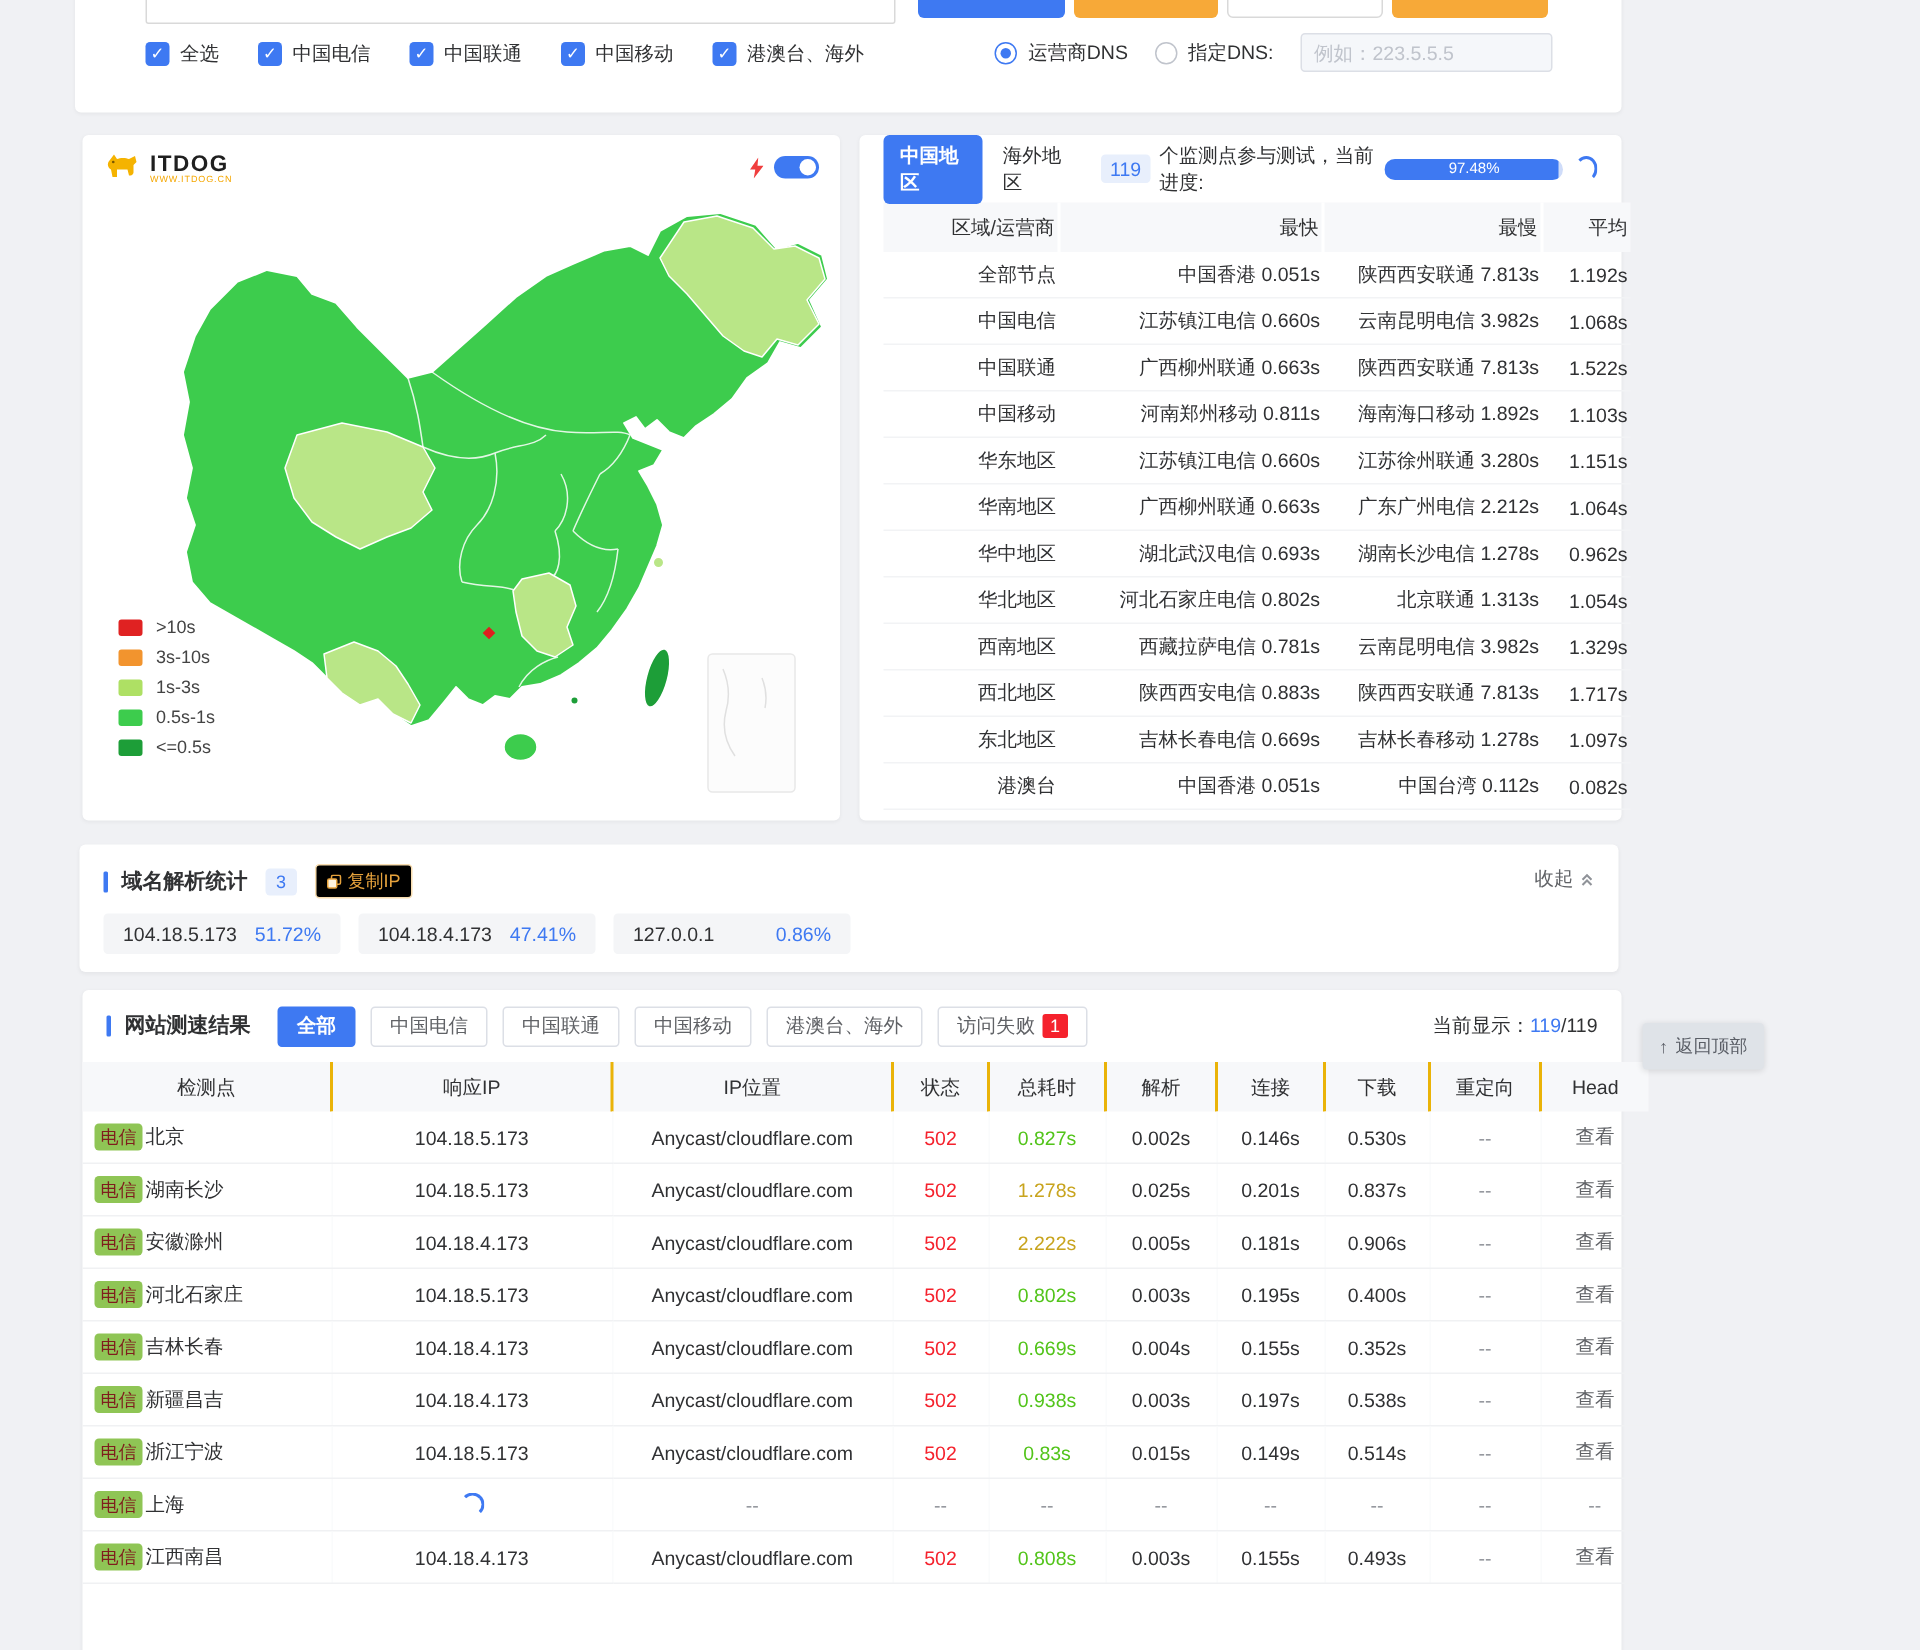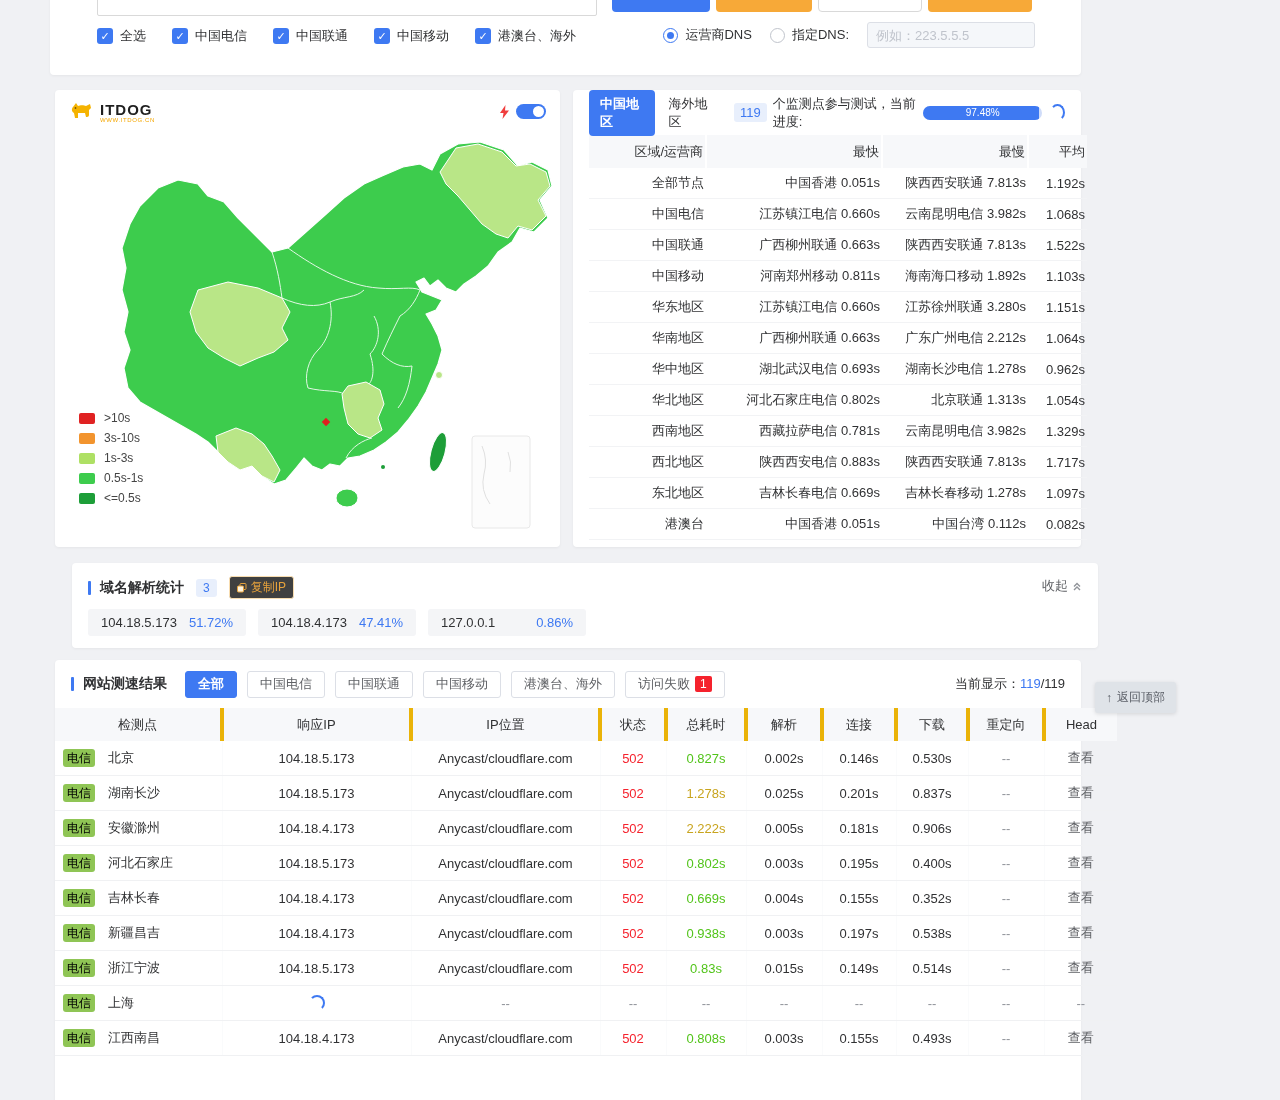--- a/index.html
+++ b/index.html
@@ -63,58 +63,58 @@
   .stats-table{margin:0 16px;width:calc(100% - 32px);border-collapse:collapse;font-size:13px;color:#303133;text-align:right;table-layout:fixed;}
   .stats-table th{background:#f7f8fa;font-weight:normal;height:33px;padding:0 2px;border-left:2px solid #fff;}
   .stats-table th:first-child{border-left:none;}
   .stats-table th:nth-child(1){width:112px;}
   .stats-table th:nth-child(2){width:170px;}
   .stats-table th:nth-child(3){width:140px;}
   .stats-table th:nth-child(4){width:54px;}
   .stats-table td{height:30px;border-bottom:1px solid #f2f3f5;padding:0 2px;}
 
   
-  .dns-card{left:72px;top:563px;width:1026px;height:85px;}
+  .dns-card{left:53px;top:563px;width:1026px;height:85px;}
   .dns-header{position:absolute;left:16px;top:13px;display:flex;align-items:center;}
   .title-bar{width:3px;height:14px;background:#3e79f2;border-radius:1px;margin-right:9px;}
   .card-title{font-size:14px;font-weight:bold;color:#303133;}
   .dns-count{margin-left:12px;background:#e8effc;color:#3e79f2;font-size:12px;border-radius:3px;padding:2px 7px;}
-  .copy-btn{margin-left:12px;display:inline-flex;align-items:center;gap:4px;background:#404040;border:1px solid #f8ddb0;color:#e6a23c;font-size:12px;border-radius:3px;padding:2px 7px;cursor:pointer;}
+  .copy-btn{margin-left:12px;display:inline-flex;align-items:center;gap:4px;background:#000000;border:1px solid #f8ddb0;color:#e6a23c;font-size:12px;border-radius:3px;padding:2px 7px;cursor:pointer;}
   .collapse-btn{position:absolute;right:16px;top:14px;display:flex;align-items:center;font-size:13px;color:#606266;gap:4px;cursor:pointer;}
   .dns-ip-list{position:absolute;left:16px;top:46px;display:flex;gap:12px;}
   .ip-chip{width:158px;box-sizing:border-box;background:#f4f5f7;border-radius:3px;padding:6px 13px;display:flex;justify-content:space-between;font-size:13px;}
   .ip-text{color:#303133;}
   .ip-pct{color:#3e79f2;}
 
   
   .results-card{left:55px;top:660px;width:1026px;height:470px;}
   .results-header{height:48px;display:flex;align-items:center;padding:0 16px;box-sizing:border-box;}
   .filter-chip{margin-left:10px;height:27px;padding:0 12px;border:1px solid #dcdfe6;border-radius:3px;font-size:13px;color:#606266;display:inline-flex;align-items:center;box-sizing:border-box;cursor:pointer;}
   .filter-chip:first-of-type{margin-left:18px;}
   .filter-chip.active{background:#3e79f2;border-color:#3e79f2;color:#fff;font-weight:bold;}
   .fail-badge{margin-left:5px;background:#f5222d;color:#fff;font-size:12px;line-height:16px;padding:0 5px;border-radius:2px;font-weight:normal;}
   .showing{margin-left:auto;font-size:13px;color:#303133;}
   .showing .cur{color:#3e79f2;}
   .results-table{width:100%;border-collapse:collapse;font-size:13px;color:#303133;text-align:center;table-layout:fixed;}
-  .results-table th{background:#f7f8fa;font-weight:normal;height:33px;border-left:4px solid #eab308;padding:0;}
+  .results-table th{background:#f7f8fa;font-weight:normal;height:33px;border-left:2px solid #eab308;padding:0;}
   .results-table th:first-child{border-left:none;}
   .results-table th:nth-child(1){width:165px;}
   .results-table th:nth-child(2){width:185px;}
   .results-table th:nth-child(3){width:185px;}
   .results-table th:nth-child(4){width:62px;}
   .results-table th:nth-child(5){width:76px;}
   .results-table th:nth-child(6){width:72px;}
   .results-table th:nth-child(7){width:70px;}
   .results-table th:nth-child(8){width:68px;}
   .results-table th:nth-child(9){width:72px;}
   .results-table th:nth-child(10){width:71px;}
   .results-table td{height:34px;border-bottom:1px solid #f0f1f3;border-right:1px solid #fafbfc;padding:0 2px;}
   .results-table td:last-child{border-right:none;}
   .col-node{text-align:left;padding-left:8px!important;}
-  .isp-badge{display:inline-block;background:#8fc555;color:#000000;font-size:12px;line-height:18px;padding:0 4px;border-radius:3px;margin-right:13px;vertical-align:middle;}
+  .isp-badge{display:inline-block;background:#8fc555;color:#7f1d1d;font-size:12px;line-height:18px;padding:0 4px;border-radius:3px;margin-right:2px;vertical-align:middle;}
   .node-name{vertical-align:middle;}
   .status-red{color:#f5222d;}
   .time-green{color:#52c41a;}
   .time-yellow{color:#c8a41e;}
   .muted{color:#909399;}
   .head-link{color:#606266;cursor:pointer;}
   .mini-spinner{display:inline-block;width:12px;height:12px;border-radius:50%;border:2px solid transparent;border-top-color:#3e79f2;border-right-color:#3e79f2;animation:spin 1s linear infinite;vertical-align:middle;}
 
   
   .back-top{position:absolute;left:1095px;top:682px;background:#dfe3e8;border-radius:3px;padding:7px 11px;font-size:12px;color:#5a5e66;display:flex;gap:5px;align-items:center;box-shadow:0 1px 4px rgba(0,0,0,.12);cursor:pointer;}

